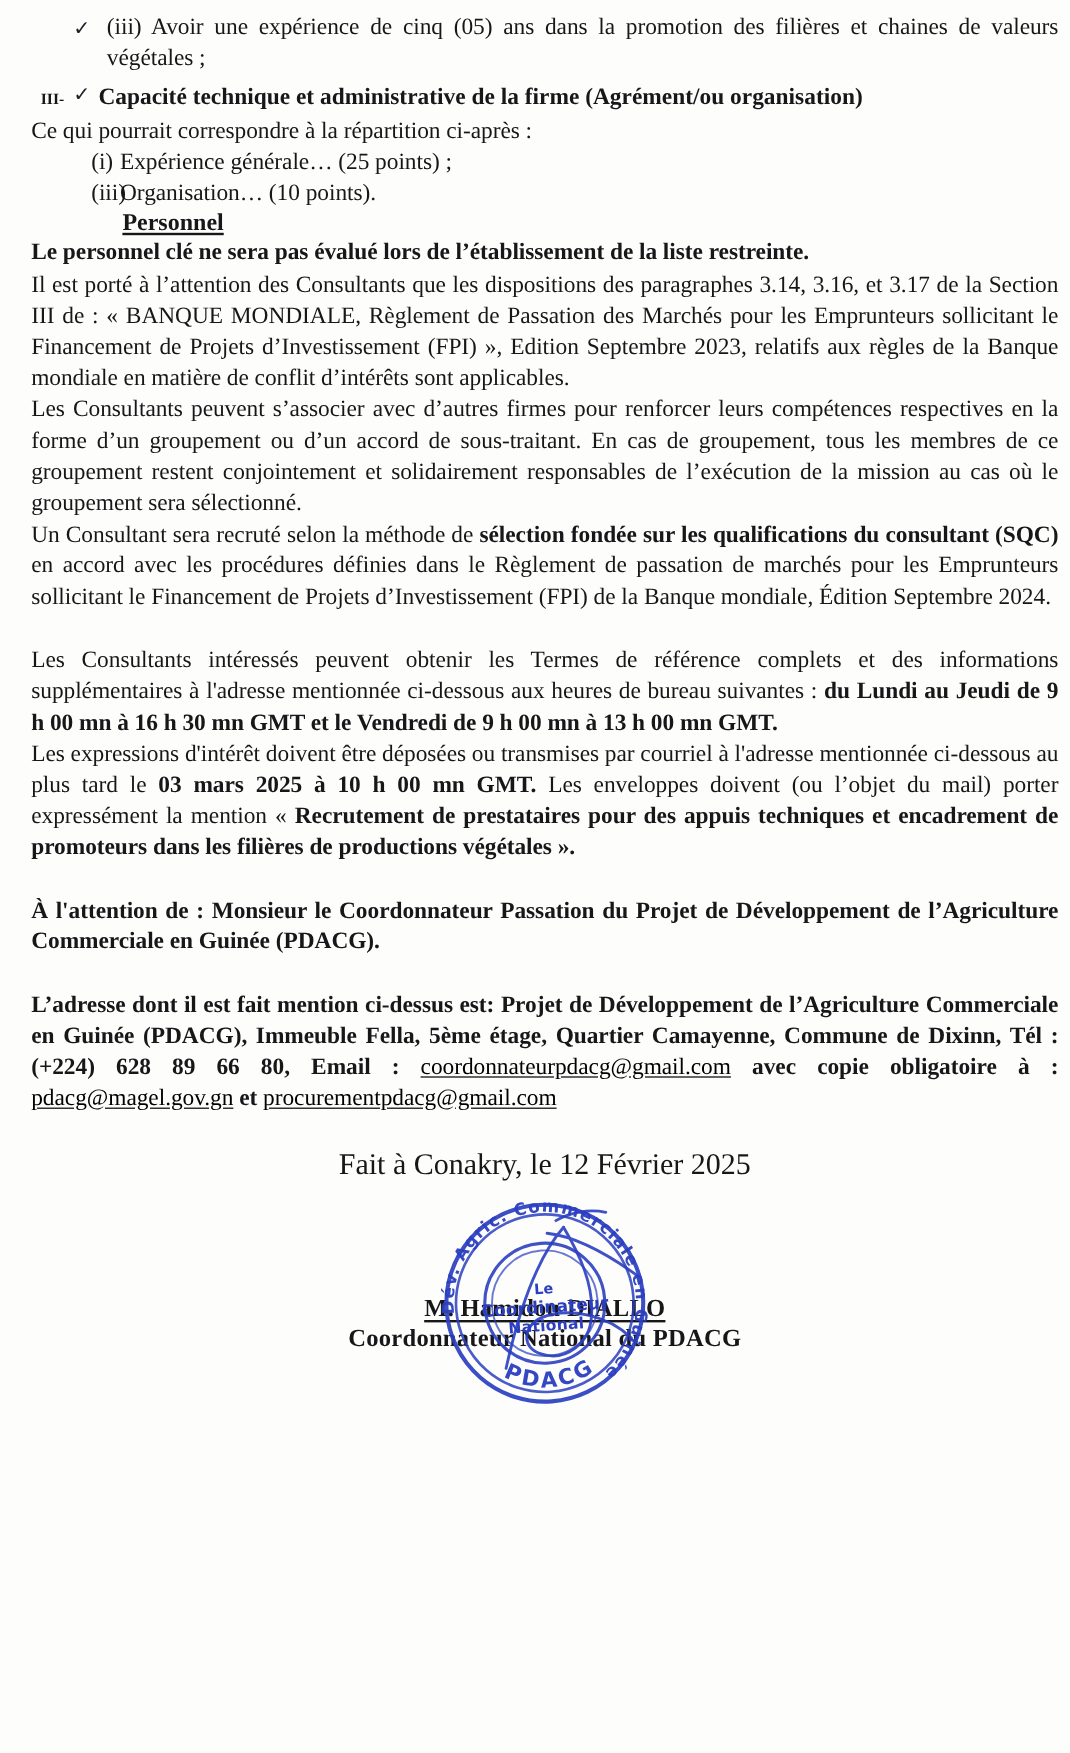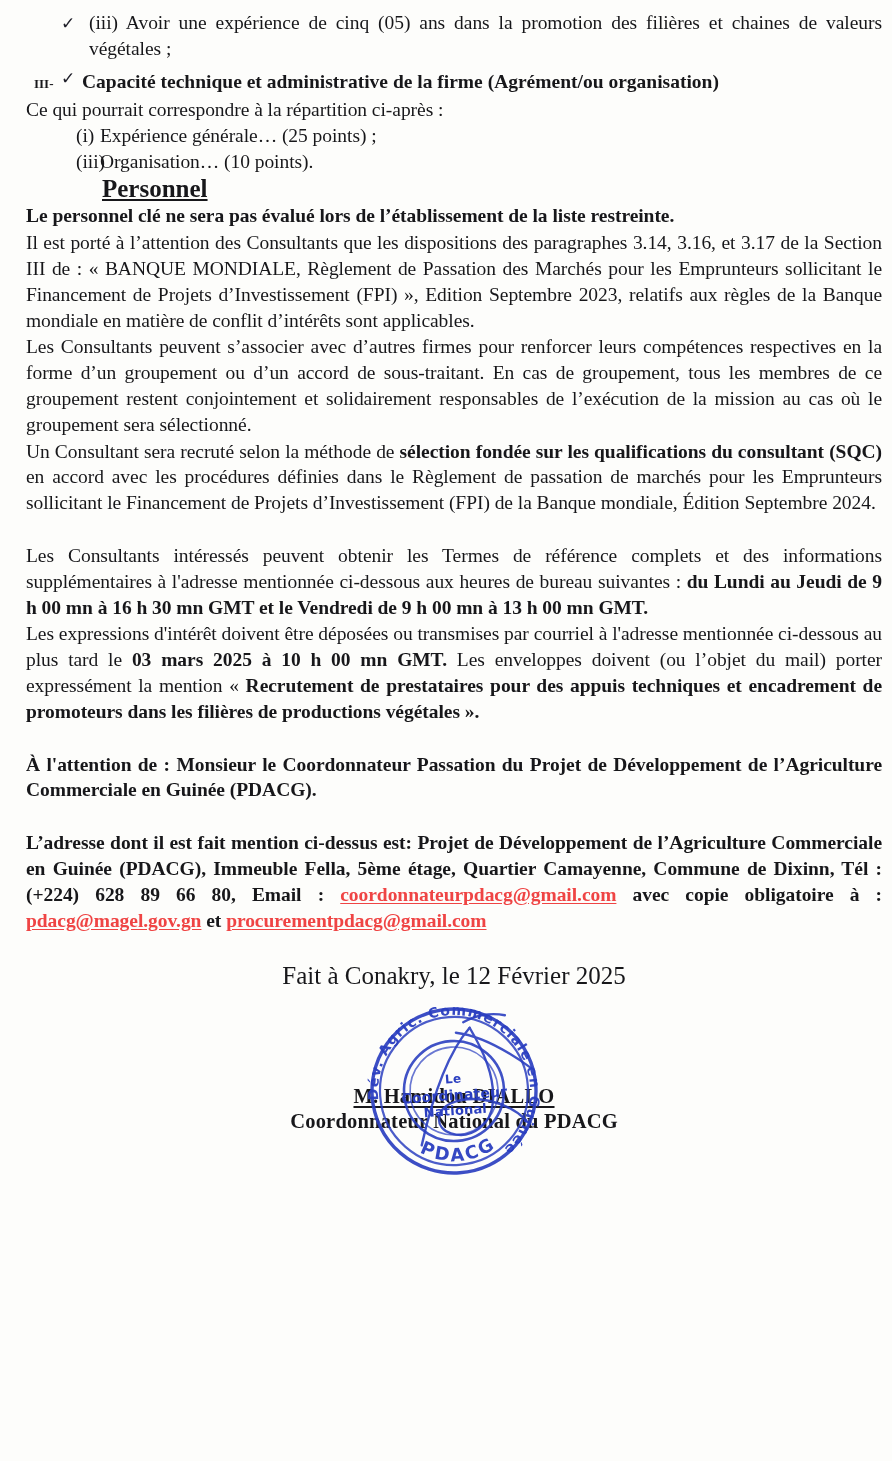--- a/index.html
+++ b/index.html
@@ -97,35 +97,35 @@
     flex: 0 0 74px;
     padding-left: 50px;
     box-sizing: border-box;
   }
   .roman-list .rt { flex: 1 1 auto; }
 
   .personnel-head {
     margin-left: 76px;
     margin-top: 1px;
     font-weight: bold;
-    font-size: 25px;
+    font-size: 20px;
     text-decoration: underline;
     text-underline-offset: 2px;
     display: inline-block;
   }
 
   .para { margin-top: 1px; }
   .para-gap { margin-top: 27px; }
 
   
   a.maillink {
-    color: #ef4444;
+    color: #000000;
     text-decoration: underline;
     text-underline-offset: 2px;
-    font-weight: bold;
+    font-weight: normal;
   }
 
   
   .sig-wrap {
     margin-top: 30px;
     text-align: center;
     position: relative;
   }
   .sig-place {
     font-size: 25px;

